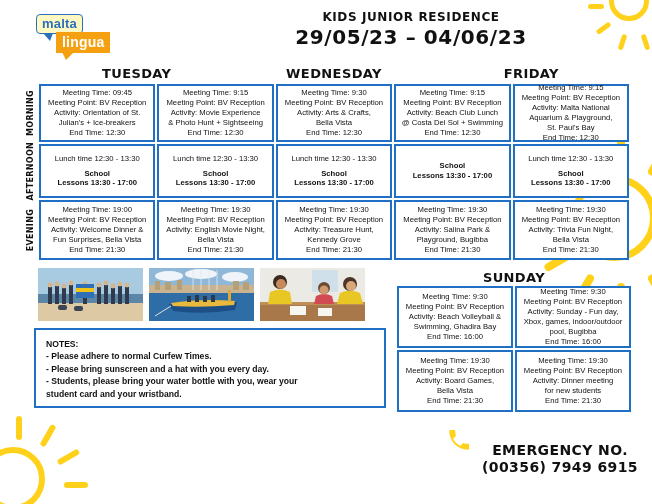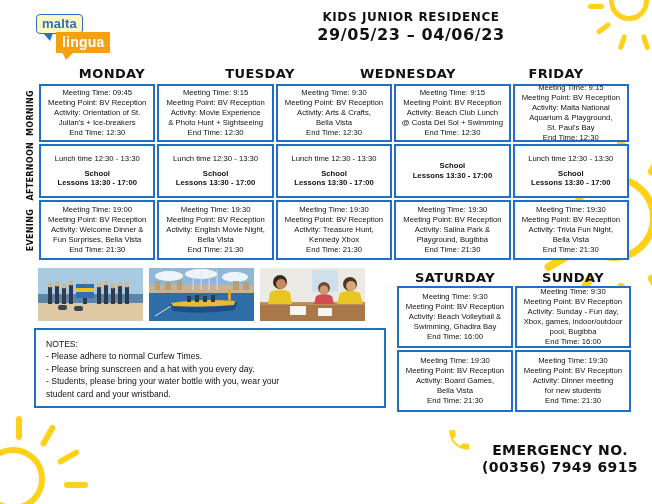--- a/index.html
+++ b/index.html
@@ -57,21 +57,21 @@
     border-top: 8px solid #F5A011;
   }
   .title-block {
     position: absolute; left: 190px; right: 20px; top: 10px;
     text-align: center;
     font-family: "DejaVu Sans", sans-serif;
     font-weight: bold; color: #111111;
     line-height: 1.22; letter-spacing: .6px;
   }
   .title-main { font-size: 12px; }
-  .title-sub  { font-size: 16px; }
+  .title-sub  { font-size: 20px; }
 
   
   .weekday-row {
     position: relative; z-index: 3;
     display: flex; margin: 0 22px 2px 38px;
   }
   .weekday {
     flex: 1; text-align: center;
     font-family: "DejaVu Sans", sans-serif;
     font-weight: bold; font-size: 13px; color: #111111;
@@ -116,21 +116,21 @@
   .photo { width: 105px; height: 53px; overflow: hidden; position: relative; }
   .photo svg { display: block; }
 
   
   .notes {
     position: absolute; left: 34px; top: 328px; width: 352px; height: 80px; z-index: 3;
     border: 2.5px solid #1F6FC4; background: #ffffff;
     padding: 8px 10px;
     font-size: 8.6px; line-height: 1.45; color: #111111;
   }
-  .notes .nline { display: block; }
+  .notes .nline { display: block; font-weight: bold; }
 
   
   .weekend { position: absolute; left: 396px; top: 270px; width: 236px; z-index: 3; }
   .weekend-head { display: flex; }
   .weekend-head .weekday { font-size: 13px; }
   .weekend-row { display: flex; }
   .weekend-row .cell { height: 62px; }
 
   
   .emergency {
@@ -181,21 +181,20 @@
     <div class="logo-lingua">lingua</div>
     <div class="logo-lingua-tail"></div>
   </div>
   <div class="title-block">
     <div class="title-main">KIDS JUNIOR RESIDENCE</div>
     <div class="title-sub">29/05/23 – 04/06/23</div>
   </div>
 </div>
 
 <div class="weekday-row">
-  <div class="weekday">MONDAY</div>
   <div class="weekday">TUESDAY</div>
   <div class="weekday">WEDNESDAY</div>
   <div class="weekday">FRIDAY</div>
 </div>
 
 <div class="grid-wrap">
   <div class="rowlabels">
     <div class="rowlabel morning">
         <span>MORNING</span>
       </div>
@@ -291,21 +290,21 @@
         <span class="ln">Meeting Time: 19:30</span>
         <span class="ln">Meeting Point: BV Reception</span>
         <span class="ln">Activity: English Movie Night,</span>
         <span class="ln">Bella Vista</span>
         <span class="ln">End Time: 21:30</span>
       </div>
       <div class="cell">
         <span class="ln">Meeting Time: 19:30</span>
         <span class="ln">Meeting Point: BV Reception</span>
         <span class="ln">Activity: Treasure Hunt,</span>
-        <span class="ln">Kennedy Xbox</span>
+        <span class="ln">Kennedy Grove</span>
         <span class="ln">End Time: 21:30</span>
       </div>
       <div class="cell">
         <span class="ln">Meeting Time: 19:30</span>
         <span class="ln">Meeting Point: BV Reception</span>
         <span class="ln">Activity: Salina Park &amp;</span>
         <span class="ln">Playground, Bugibba</span>
         <span class="ln">End Time: 21:30</span>
       </div>
       <div class="cell">
@@ -424,21 +423,20 @@
 <div class="notes">
   <span class="nline">NOTES:</span>
   <span class="nline">- Please adhere to normal Curfew Times.</span>
   <span class="nline">- Please bring sunscreen and a hat with you every day.</span>
   <span class="nline">- Students, please bring your water bottle with you,  wear your</span>
   <span class="nline">  student card and your wristband.</span>
 </div>
 
 <div class="weekend">
   <div class="weekend-head">
-    <div class="weekday">SATURDAY</div>
     <div class="weekday">SUNDAY</div>
   </div>
   <div class="weekend-row">
     <div class="cell">
       <span class="ln">Meeting Time: 9:30</span>
       <span class="ln">Meeting Point: BV Reception</span>
       <span class="ln">Activity: Beach Volleyball &amp;</span>
       <span class="ln">Swimming, Ghadira Bay</span>
       <span class="ln">End Time: 16:00</span>
     </div>

